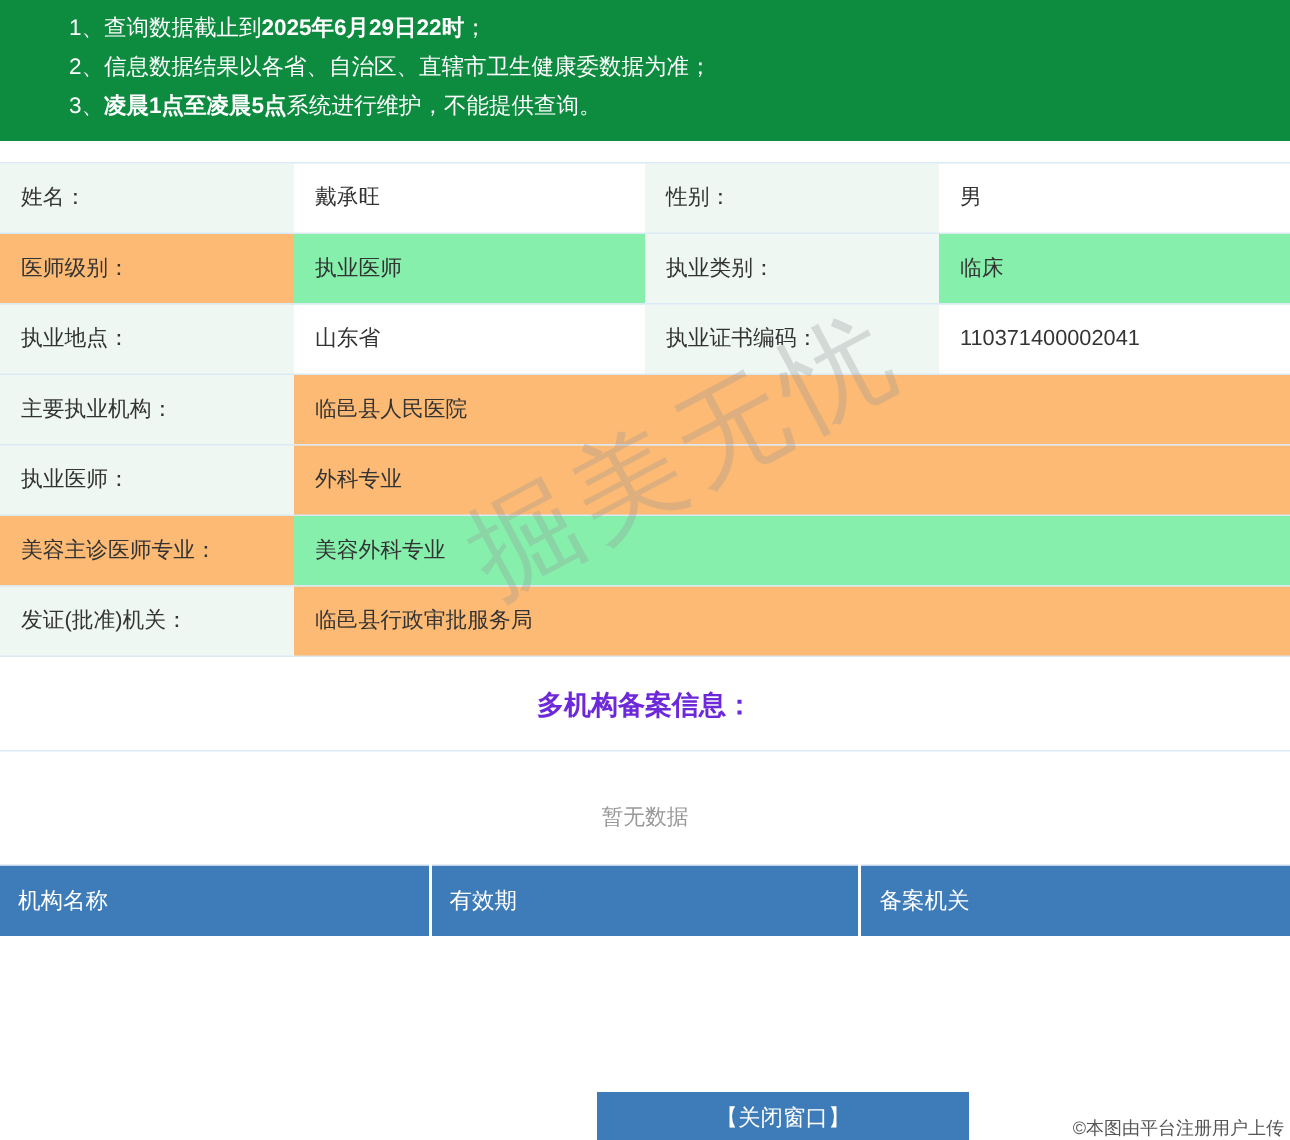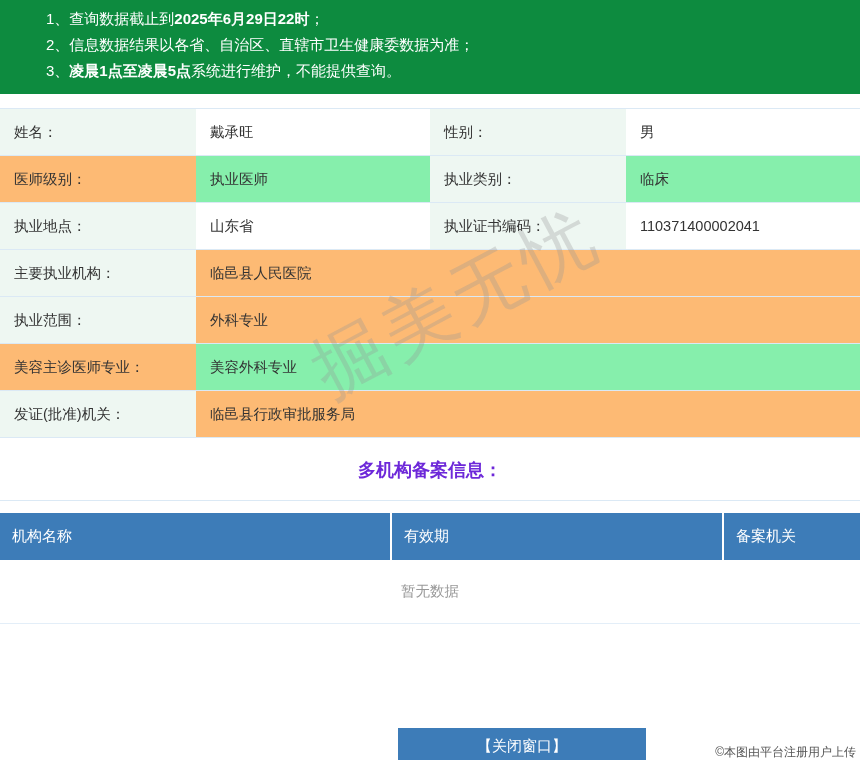--- a/index.html
+++ b/index.html
@@ -189,45 +189,45 @@
     <td class="label">执业地点：</td>
     <td class="value">山东省</td>
     <td class="label2">执业证书编码：</td>
     <td class="value">110371400002041</td>
   </tr>
   <tr>
     <td class="label">主要执业机构：</td>
     <td class="value span" colspan="3">临邑县人民医院</td>
   </tr>
   <tr>
-    <td class="label">执业范围：</td>
+    <td class="label">执业医师：</td>
     <td class="value span" colspan="3">外科专业</td>
   </tr>
   <tr class="row-alt">
     <td class="label">美容主诊医师专业：</td>
     <td class="value span" colspan="3">美容外科专业</td>
   </tr>
   <tr>
     <td class="label">发证(批准)机关：</td>
     <td class="value span" colspan="3">临邑县行政审批服务局</td>
   </tr>
 </tbody>
   </table>
 
 <div class="section-title">多机构备案信息：</div>
 
 <table class="org-table">
   <tbody>
       <tr>
+    <td class="org-empty" colspan="3">暂无数据</td>
+  </tr>
+  <tr>
     <th style="width:366px">机构名称</th>
     <th style="width:306px">有效期</th>
     <th>备案机关</th>
-  </tr>
-  <tr>
-    <td class="org-empty" colspan="3">暂无数据</td>
   </tr>
 </tbody>
   </table>
 
 <div class="watermark">掘美无忧</div>
 
 <div class="footer">
   <button class="close-btn">【关闭窗口】</button>
   <div class="copyright">©本图由平台注册用户上传</div>
 </div>

